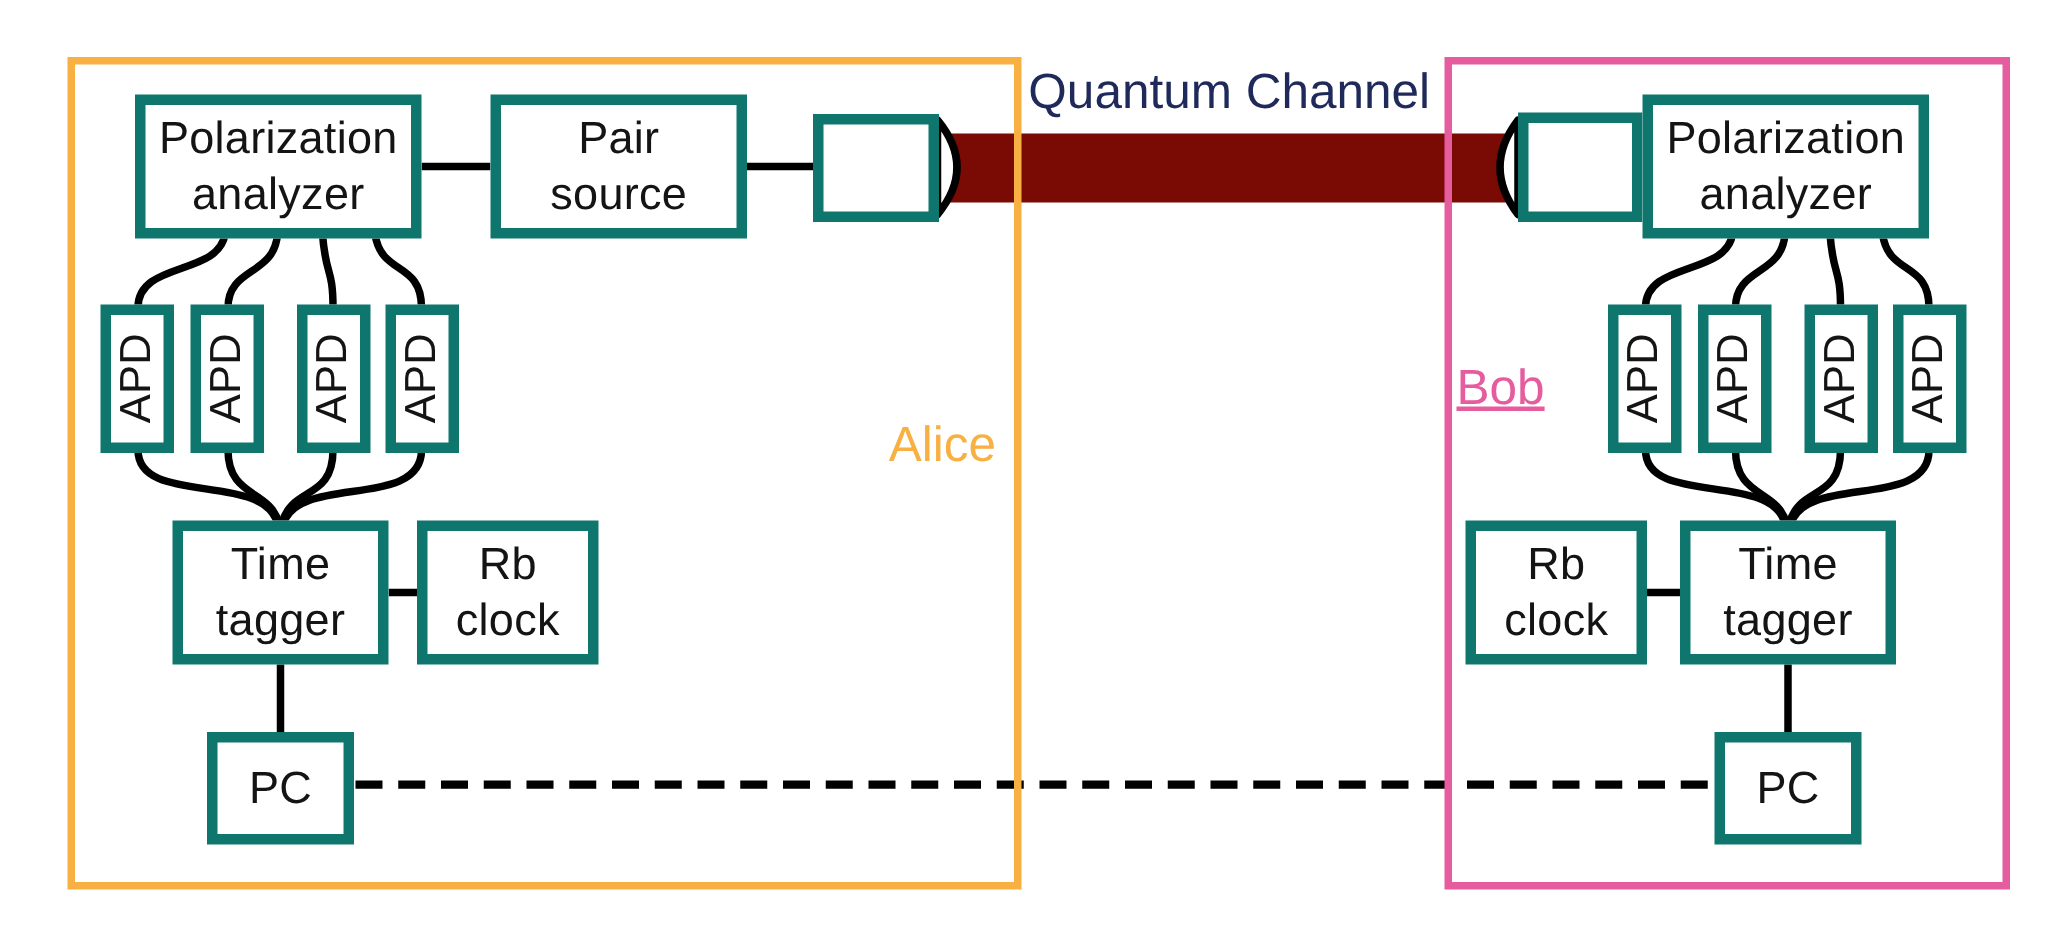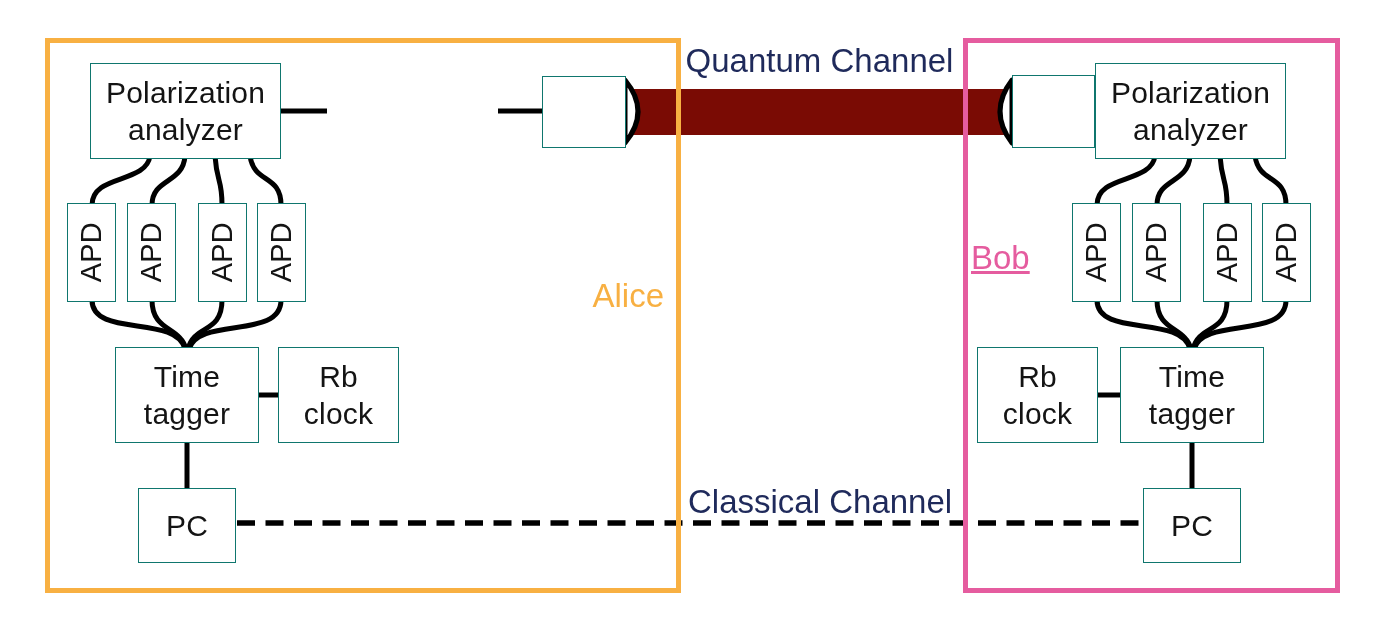--- a/index.html
+++ b/index.html
@@ -13,21 +13,21 @@
   .frame.bob{left:963px;top:38px;width:367px;height:545px;border-color:var(--bob,#E55C9F);}
   
   .fiber{position:absolute;left:630px;top:89px;width:376px;height:46px;background:var(--quantum_fiber,#7A0B04);z-index:1;}
   
   svg.wires{position:absolute;left:0;top:0;z-index:2;}
   svg.wires path, svg.wires line{stroke:var(--wire,#000);stroke-width:5;fill:none;}
   svg.wires path.lens{fill:#ffffff;stroke-linejoin:round;}
   svg.wires line.dashed{stroke-dasharray:18 10.5;stroke-width:5.5;}
   
   .box{
-    position:absolute;box-sizing:border-box;border:1px solid #0f766e;background:#fff;z-index:3;
+    position:absolute;box-sizing:border-box;border:7px solid #0f766e;background:#fff;z-index:3;
     display:flex;flex-direction:column;align-items:center;justify-content:center;
     text-align:center;font-size:30px;line-height:1.25;letter-spacing:0.2px;
   }
   .box span{display:block;white-space:nowrap;}
   .pol-an-a{left:90px;top:63px;width:191px;height:96px;}
   .pair-source{left:327px;top:63px;width:171px;height:96px;}
   .collim{background:#fff;}
   .collim-a{left:542px;top:76px;width:84px;height:72px;}
   .collim-b{left:1012px;top:75px;width:83px;height:73px;}
   .pol-an-b{left:1095px;top:63px;width:191px;height:96px;}
@@ -91,20 +91,24 @@
     <path class="lens" d="M1012 80 Q988 111.5 1012 143 Z"></path>
   </svg>
 
   <div class="frame alice"></div>
   <div class="frame bob"></div>
 
   <div class="box pol-an-a">
     <span>Polarization</span>
     <span>analyzer</span>
   </div>
+  <div class="box pair-source">
+    <span>Pair</span>
+    <span>source</span>
+  </div>
   <div class="box collim collim-a"></div>
 
   <div class="box apd apd-a1">
       <span>APD</span>
     </div>
   <div class="box apd apd-a2">
       <span>APD</span>
     </div>
   <div class="box apd apd-a3">
       <span>APD</span>
@@ -150,16 +154,15 @@
   </div>
   <div class="box tagger-b">
     <span>Time</span>
     <span>tagger</span>
   </div>
   <div class="box pc-b">
     <span>PC</span>
   </div>
 
   <div class="lbl navy quantum-lbl">Quantum Channel</div>
-  <div class="lbl navy classical-lbl">Classical Channel</div>
   <div class="lbl alice-lbl">Alice</div>
   <div class="lbl bob-lbl">Bob</div>
 </div>
 
 </body></html>

